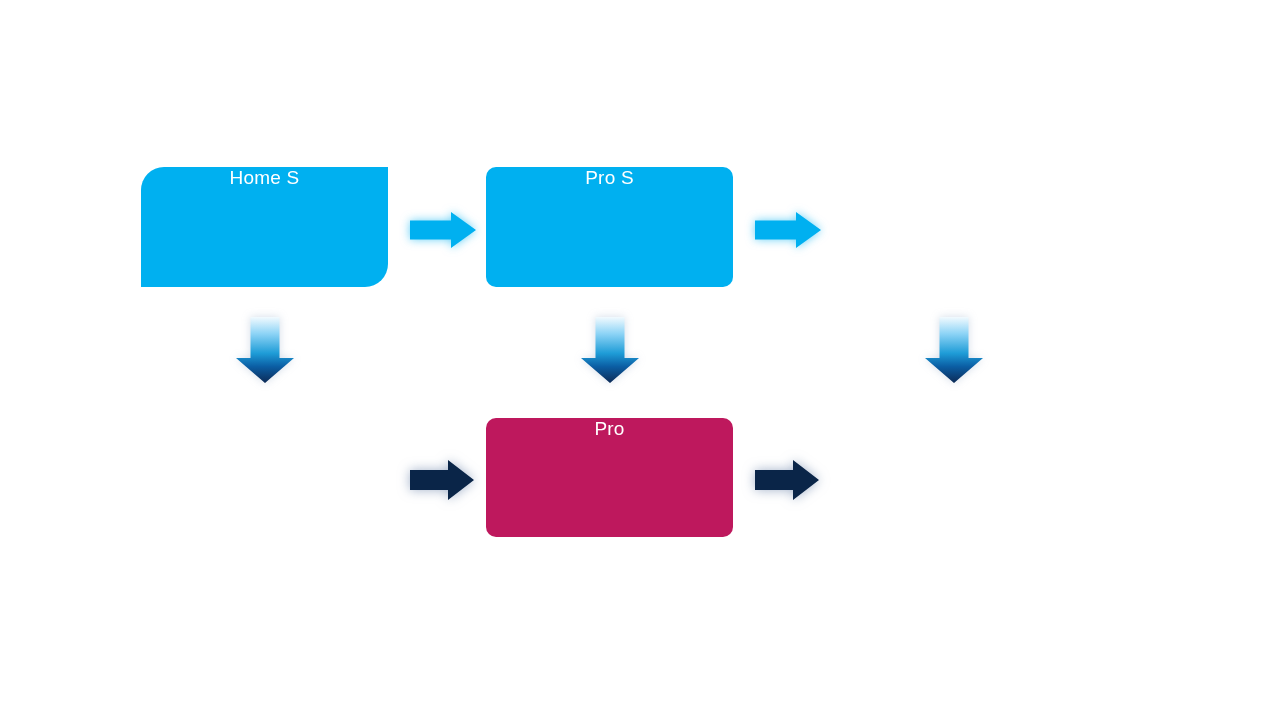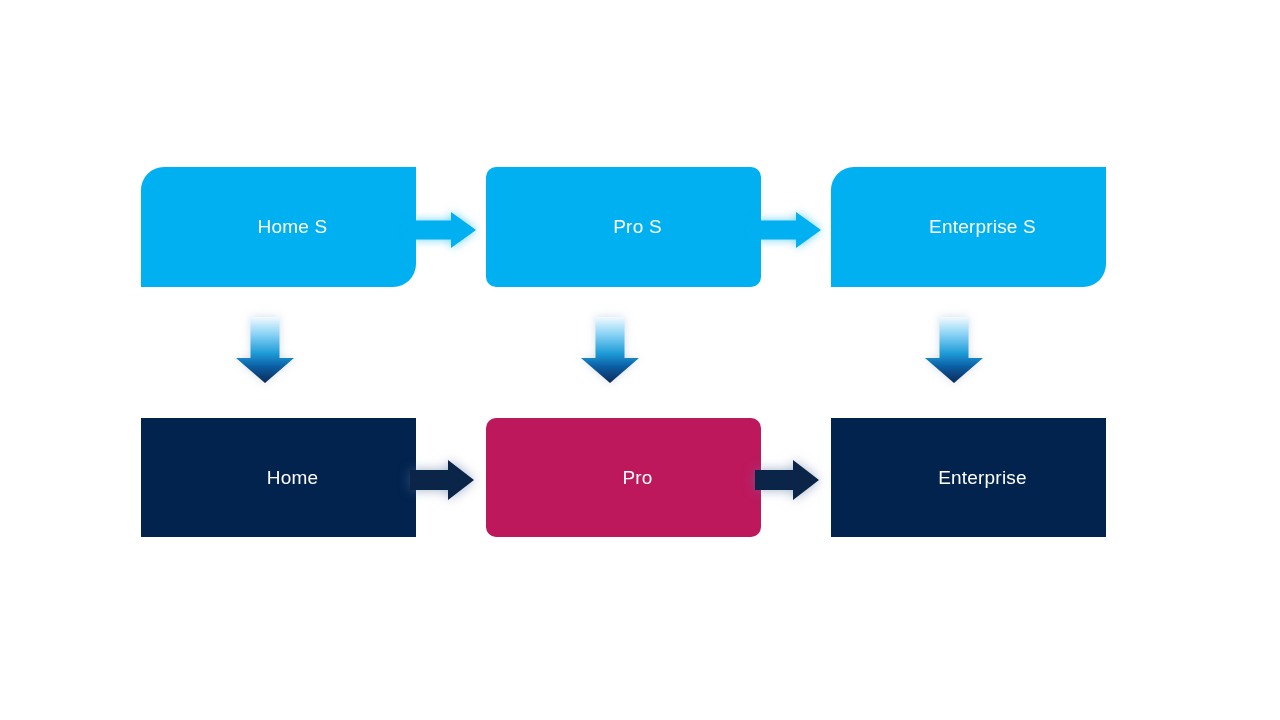--- a/index.html
+++ b/index.html
@@ -8,25 +8,24 @@
     width: 1280px;
     height: 720px;
     background: #ffffff;
     overflow: hidden;
     font-family: "Liberation Sans", sans-serif;
   }
   .box {
     position: absolute;
     width: 247px;
     display: flex;
-    align-items: center;
+    align-items: flex-start;
     justify-content: center;
     font-size: 19px;
     letter-spacing: 0.2px;
-    padding-left: 28px;
   }
   .box-top {
     top: 167px;
     height: 120px;
     border-radius: 23px 0 23px 0; 
   }
   .box-bottom {
     top: 418px;
     height: 119px;
   }
@@ -64,23 +63,20 @@
       </linearGradient>
     </defs>
   </svg>
 
   <div class="box box-top col-1" style="background-color: rgb(0, 176, 240);">
     <span style="color: rgb(255, 255, 255);">Home S</span>
   </div>
   <div class="box box-top col-2" style="background-color: rgb(0, 176, 240);">
     <span style="color: rgb(255, 255, 255);">Pro S</span>
   </div>
-  <div class="box box-top col-3" style="background-color: rgb(0, 176, 240);">
-    <span style="color: rgb(255, 255, 255);">Enterprise S</span>
-  </div>
 
   <div class="arrow arrow-right-top arrow-light gap-1">
     <svg width="66" height="36" viewBox="0 0 66 36">
       <polygon points="0,8.5 41,8.5 41,0 66,18 41,36 41,27.5 0,27.5" fill="#00B0F0"></polygon>
     </svg>
   </div>
   <div class="arrow arrow-right-top arrow-light gap-2">
     <svg width="66" height="36" viewBox="0 0 66 36">
       <polygon points="0,8.5 41,8.5 41,0 66,18 41,36 41,27.5 0,27.5" fill="#00B0F0"></polygon>
     </svg>
@@ -95,28 +91,22 @@
     <svg width="58" height="66" viewBox="0 0 58 66">
       <polygon points="14.5,0 43.5,0 43.5,41 58,41 29,66 0,41 14.5,41" fill="url(#downGrad)"></polygon>
     </svg>
   </div>
   <div class="arrow arrow-down down-3">
     <svg width="58" height="66" viewBox="0 0 58 66">
       <polygon points="14.5,0 43.5,0 43.5,41 58,41 29,66 0,41 14.5,41" fill="url(#downGrad)"></polygon>
     </svg>
   </div>
 
-  <div class="box box-bottom col-1" style="background-color: rgb(1, 35, 78);">
-    <span style="color: rgb(255, 255, 255);">Home</span>
-  </div>
   <div class="box box-bottom col-2" style="background-color: #be185d;">
     <span style="color: rgb(255, 255, 255);">Pro</span>
-  </div>
-  <div class="box box-bottom col-3" style="background-color: rgb(1, 35, 78);">
-    <span style="color: rgb(255, 255, 255);">Enterprise</span>
   </div>
 
   <div class="arrow arrow-right-bottom arrow-dark gap-1">
     <svg width="64" height="40" viewBox="0 0 64 40">
       <polygon points="0,10 38,10 38,0 64,20 38,40 38,30 0,30" fill="#0A2548"></polygon>
     </svg>
   </div>
   <div class="arrow arrow-right-bottom arrow-dark gap-2">
     <svg width="64" height="40" viewBox="0 0 64 40">
       <polygon points="0,10 38,10 38,0 64,20 38,40 38,30 0,30" fill="#0A2548"></polygon>

